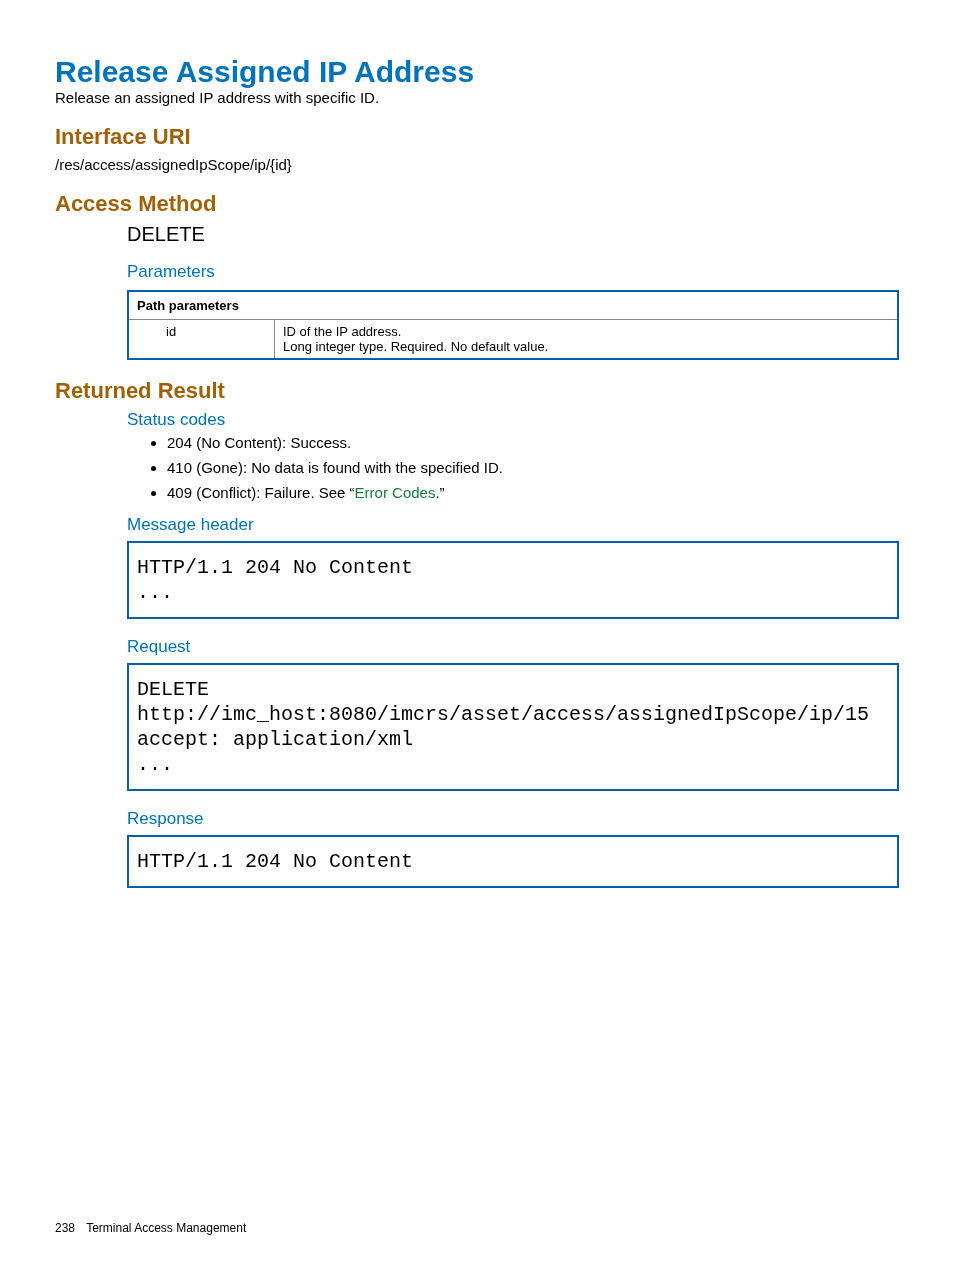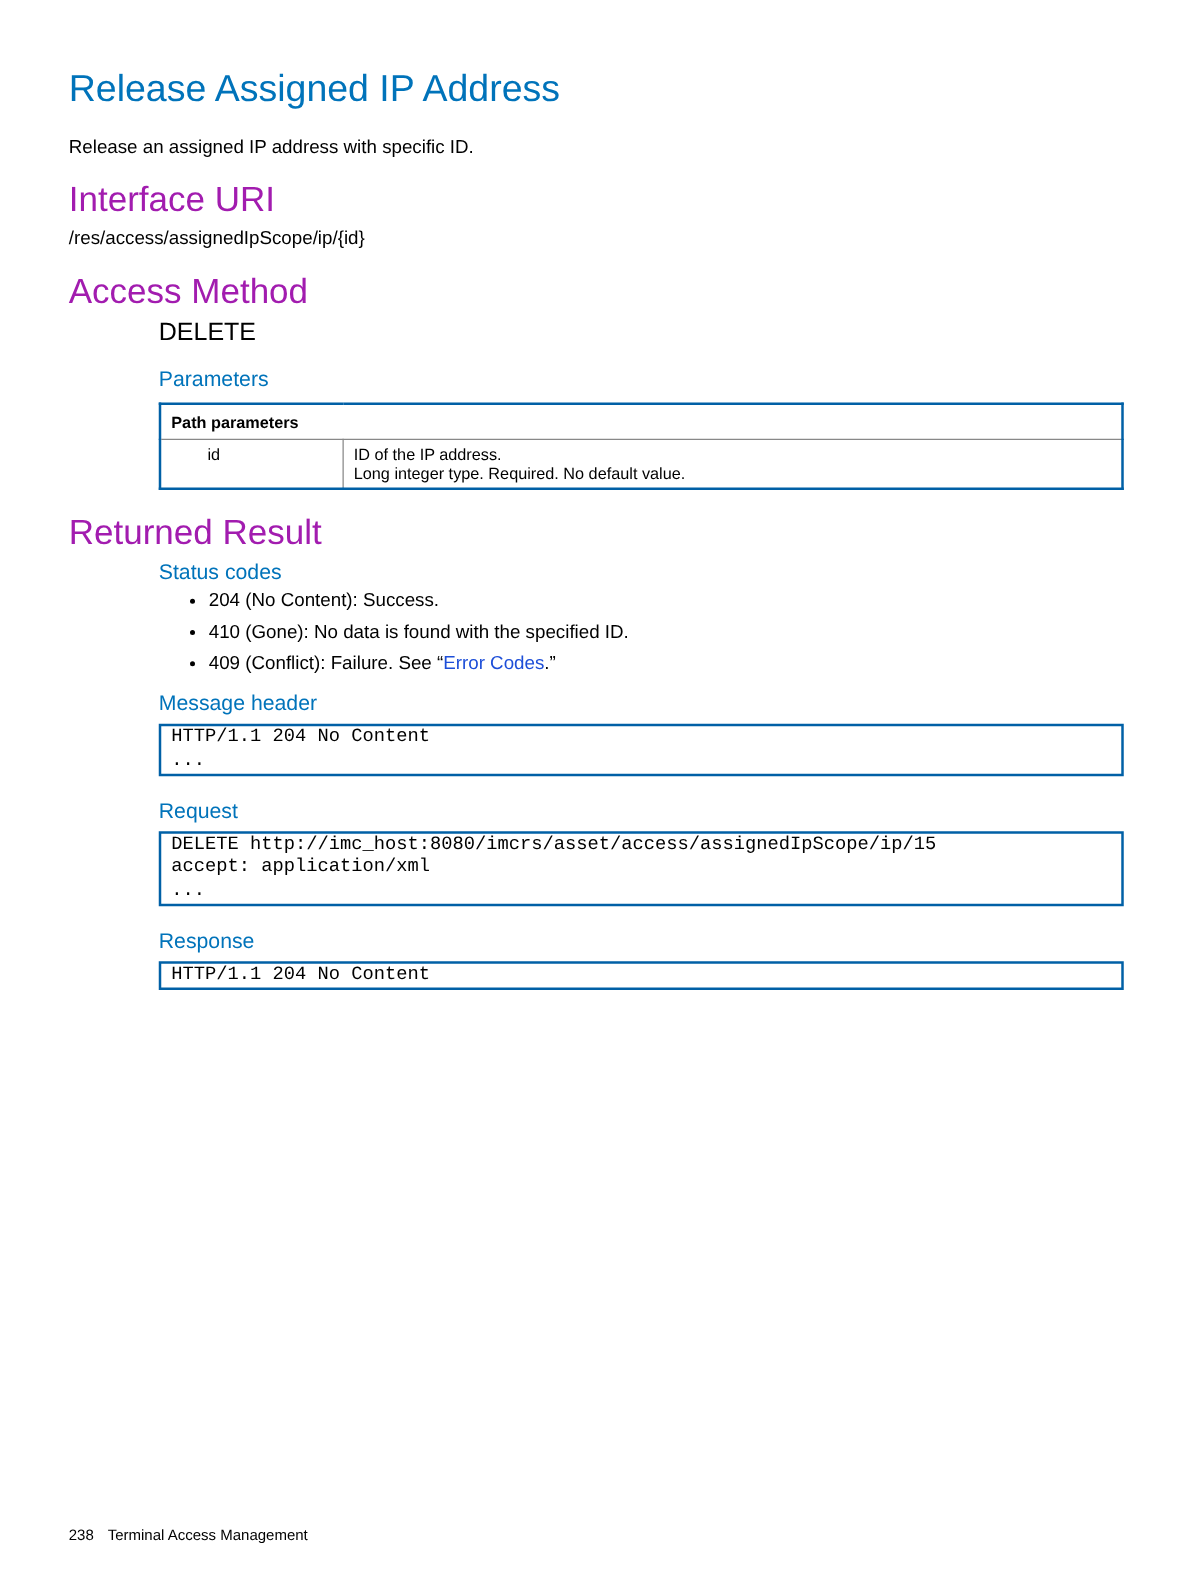--- a/index.html
+++ b/index.html
@@ -12,39 +12,39 @@
   }
   .page {
     padding: 55px 55px 30px 55px;
     box-sizing: border-box;
     min-height: 1271px;
     position: relative;
   }
   h1.title {
     font-family: "Arial Narrow", Arial, sans-serif;
     font-stretch: condensed;
-    font-weight: 400;
+    font-weight: 700;
     color: #0073ba;
     font-size: 30px;
-    margin: 0 0 20px 0;
+    margin: 0 0 0 0;
     letter-spacing: 0px;
   }
   .body-indent {
     margin-left: 72px;
   }
   p.desc {
     font-size: 15px;
     margin: 0 0 18px 0;
   }
   h2.section {
     font-family: "Arial Narrow", Arial, sans-serif;
     font-stretch: condensed;
-    font-weight: 400;
-    color: #a21caf;
-    font-size: 28px;
+    font-weight: 700;
+    color: #a16207;
+    font-size: 22px;
     margin: 0 0 6px 0;
   }
   h3.sub {
     font-family: "Arial Narrow", Arial, sans-serif;
     font-stretch: condensed;
     font-weight: 400;
     color: #0073ba;
     font-size: 17px;
     margin: 0 0 4px 0;
   }
@@ -78,28 +78,28 @@
   }
   ul.codes {
     margin: 4px 0 14px 0;
     padding-left: 40px;
     font-size: 15px;
   }
   ul.codes li {
     margin-bottom: 8px;
   }
   a.link {
-    color: #1d4ed8;
+    color: #15803d;
     text-decoration: none;
   }
   pre.codebox {
     border: 2px solid #0060a6;
-    padding: 0 8px;
+    padding: 12px 8px;
     font-family: "Courier New", monospace;
-    font-size: 15px;
+    font-size: 20px;
     margin: 6px 0 18px 0;
     white-space: pre-wrap;
     line-height: 1.25;
   }
   .footer {
     position: absolute;
     bottom: 36px;
     left: 55px;
     font-size: 12px;
   }

